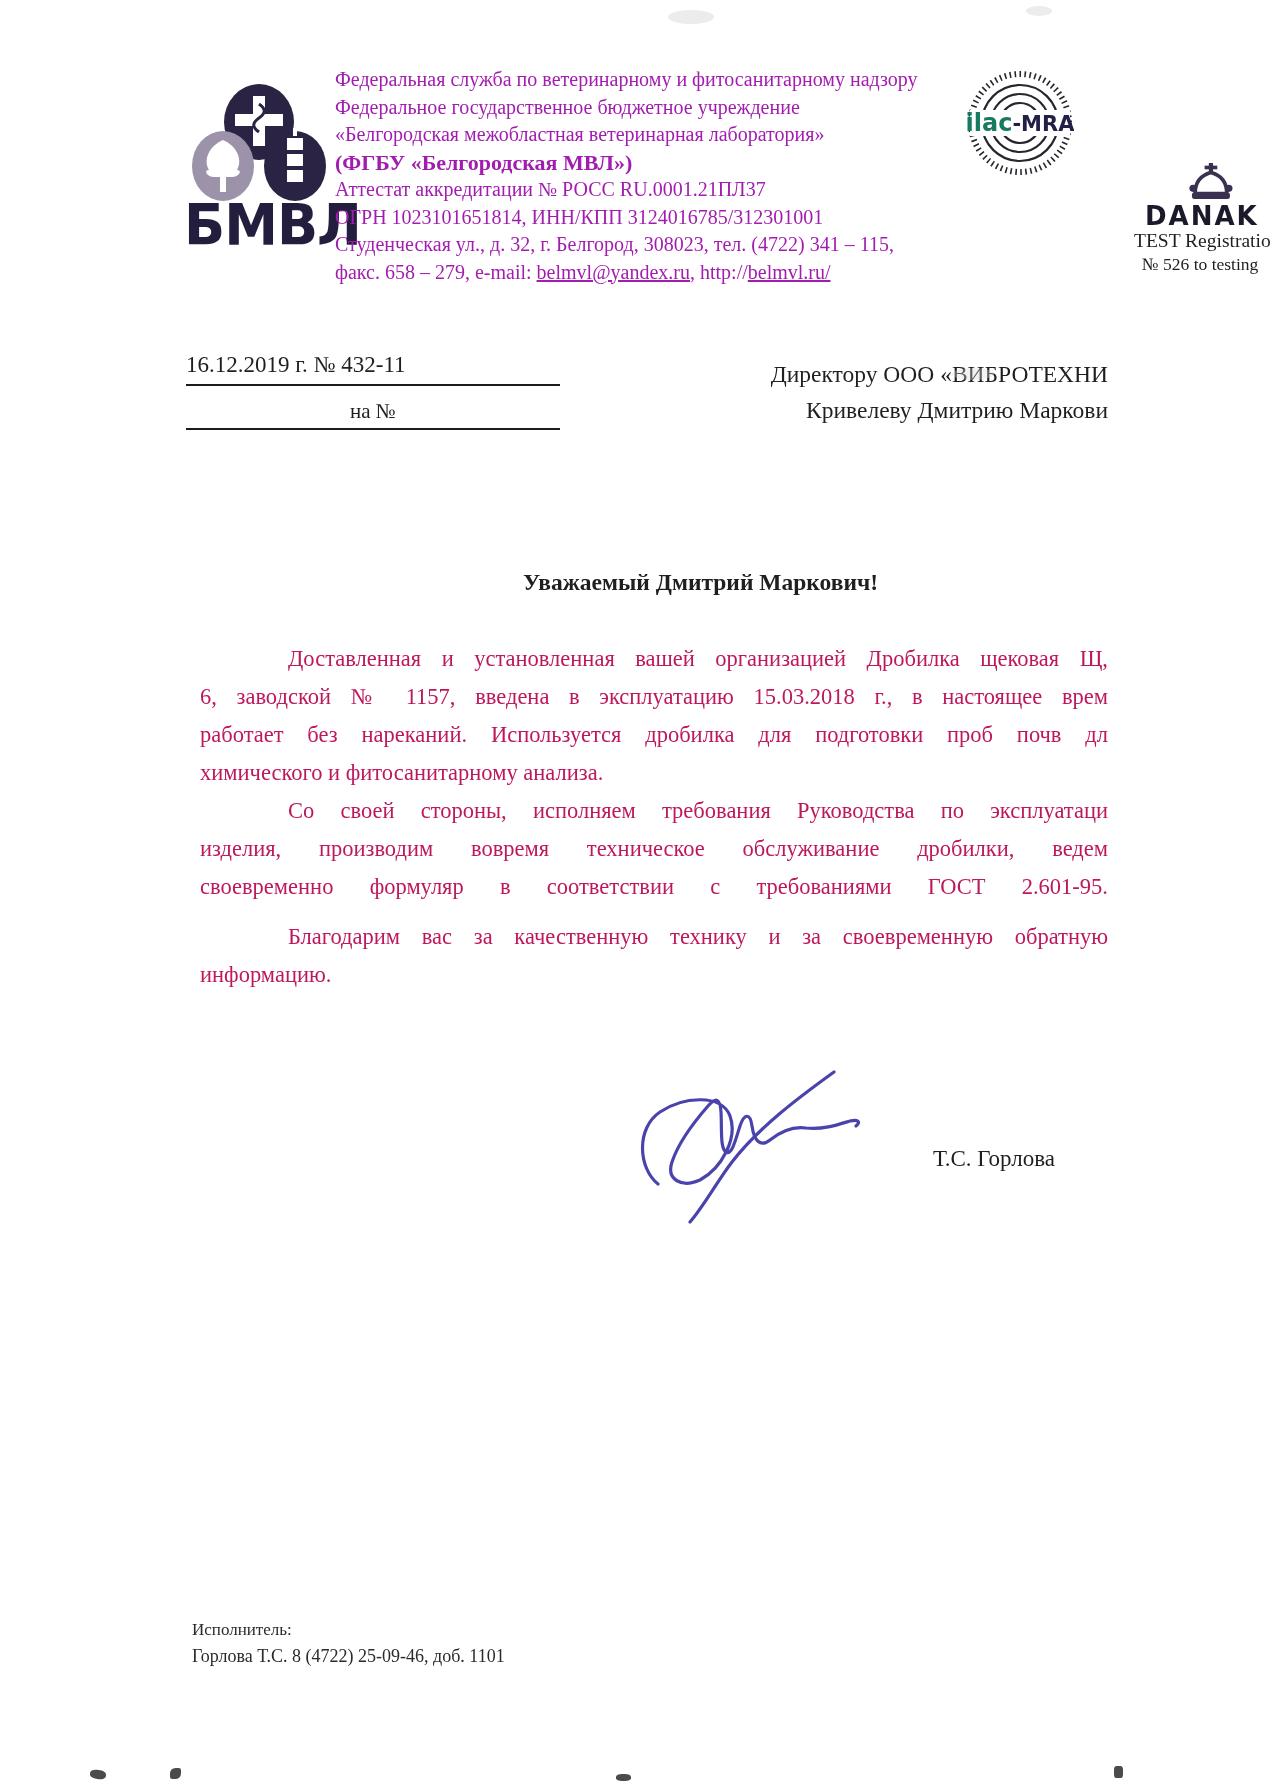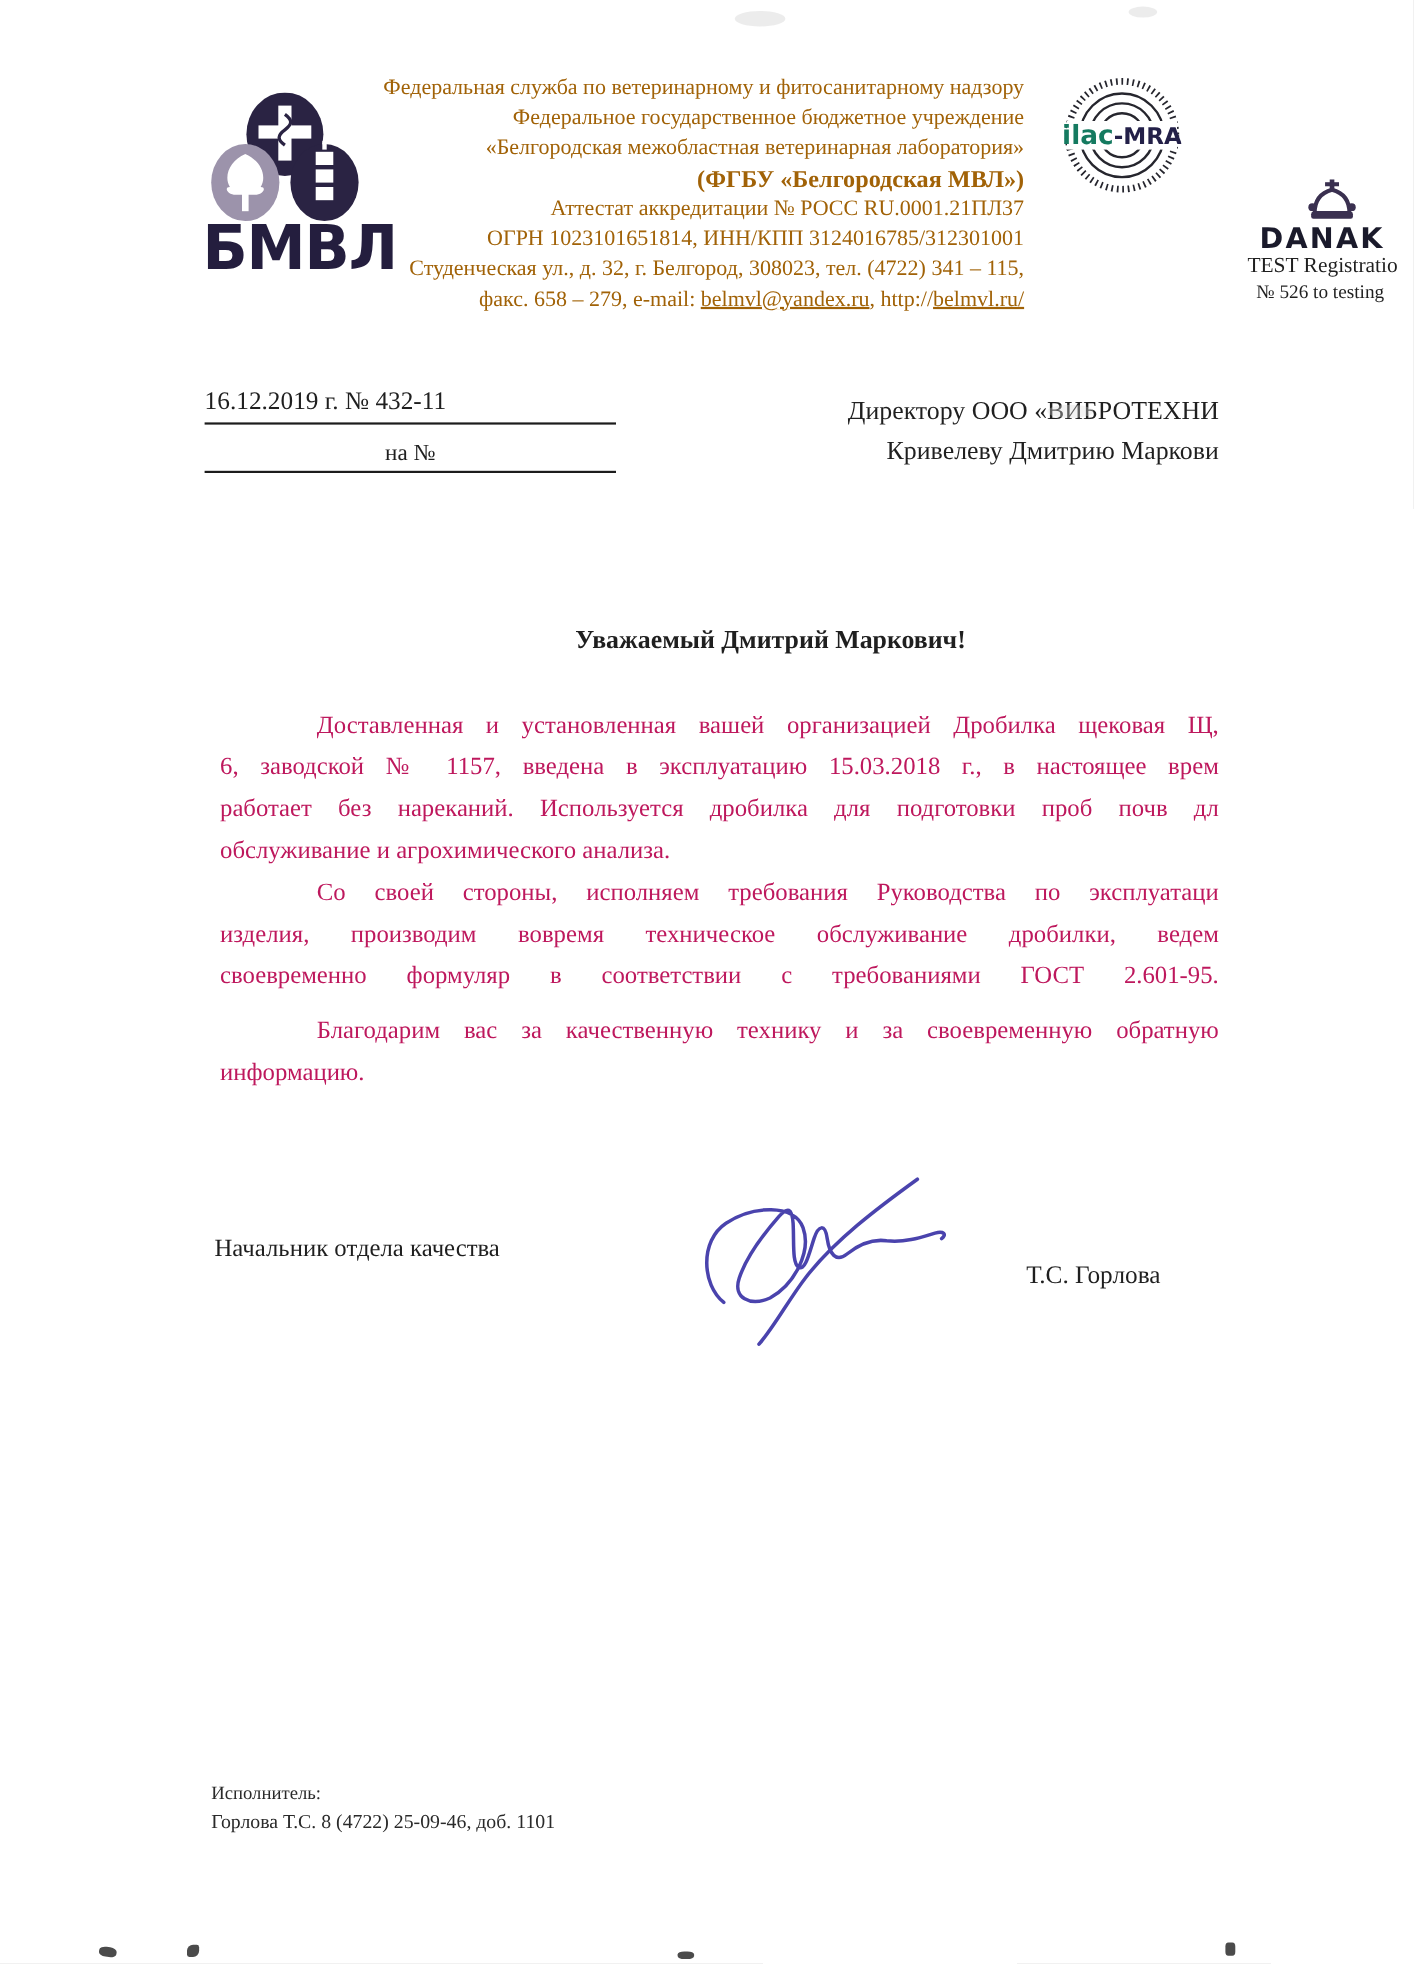--- a/index.html
+++ b/index.html
@@ -11,22 +11,22 @@
   .abs{position:absolute;}
 
   
   .emblem{left:183px;top:84px;width:152px;height:118px;}
   .logo-acronym{
     left:184px;top:194px;width:152px;text-align:center;
     font-family:"DejaVu Sans","Liberation Sans",sans-serif;
     font-weight:900;font-size:54px;line-height:64px;letter-spacing:-1px;
     color:#241e3e;transform:scaleY(1.04);
   }
-  .head-block{left:321px;top:66px;width:610px;text-align:right;
-    font-size:20px;line-height:27.5px;color:#a16207;}
+  .head-block{left:335px;top:66px;width:610px;text-align:left;
+    font-size:20px;line-height:27.5px;color:#a21caf;}
   .head-bold{font-weight:bold;font-size:22px;}
   .link{text-decoration:underline;}
   .ilac{left:966px;top:70px;width:108px;height:106px;}
   .danak{left:1133px;top:163px;width:172px;}
   .danak-crown{margin-left:52px;}
   .danak-name{font-family:"DejaVu Sans","Liberation Sans",sans-serif;
     font-size:26px;font-weight:600;letter-spacing:2px;color:#1a1a2b;
     padding-left:12px;line-height:26px;margin-top:-2px;}
   .danak-l1{font-size:19.5px;line-height:24px;padding-left:1px;white-space:nowrap;}
   .danak-l2{font-size:17.5px;line-height:23px;padding-left:9px;white-space:nowrap;}
@@ -133,29 +133,28 @@
   <div class="abs addressee">
     <div>Директору ООО «ВИБРОТЕХНИ</div>
     <div>Кривелеву Дмитрию Маркови</div>
   </div>
 
   <div class="abs salutation">Уважаемый Дмитрий Маркович!</div>
 
   <div class="bline just indent" style="top:646px">Доставленная и установленная вашей организацией Дробилка щековая Щ,</div>
   <div class="bline just" style="top:684px">6, заводской № 1157, введена в эксплуатацию 15.03.2018 г., в настоящее врем</div>
   <div class="bline just" style="top:722px">работает без нареканий. Используется дробилка для подготовки проб почв дл</div>
-  <div class="bline leftal" style="top:760px">обслуживание и агрохимического анализа.</div>
+  <div class="bline leftal" style="top:760px">химического и фитосанитарному анализа.</div>
   <div class="bline just indent" style="top:798px">Со своей стороны, исполняем требования Руководства по эксплуатаци</div>
   <div class="bline just" style="top:836px">изделия, производим вовремя техническое обслуживание дробилки, ведем</div>
   <div class="bline just" style="top:874px">своевременно формуляр в соответствии с требованиями ГОСТ 2.601-95.</div>
   <div class="bline just indent" style="top:924px">Благодарим вас за качественную технику и за своевременную обратную</div>
   <div class="bline leftal" style="top:962px">информацию.</div>
 
   <div class="abs sig-pos">
-    <div>Начальник отдела качества</div>
   </div>
   <svg class="abs sig-svg" viewBox="0 0 290 165">
     <g fill="none" stroke="#3b34a6" stroke-width="3.2" stroke-linecap="round" opacity="0.92">
       <path d="M30,120 C10,104 8,64 32,48 C56,32 94,30 102,52 C110,74 94,104 72,116 C54,124 38,116 44,98 C50,80 66,58 80,42 C88,33 92,34 93,48 C94,66 92,84 98,88 C104,92 108,74 112,62 C116,50 122,48 124,62 C126,76 132,84 142,76 C152,68 164,62 178,64 C196,66 212,60 222,57 C230,55 233,58 228,62"></path>
       <path d="M206,8 C170,34 130,64 104,98 C90,116 76,142 62,158"></path>
     </g>
   </svg>
   <div class="abs sig-name">Т.С. Горлова</div>
 
   <div class="abs foot-label">Исполнитель:</div>

